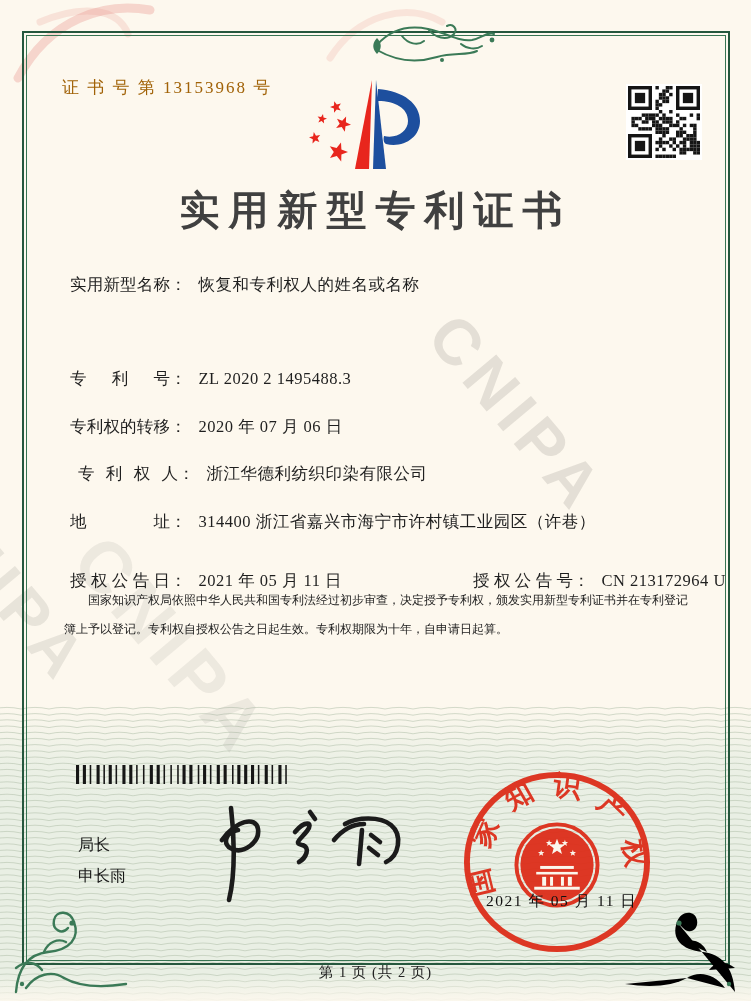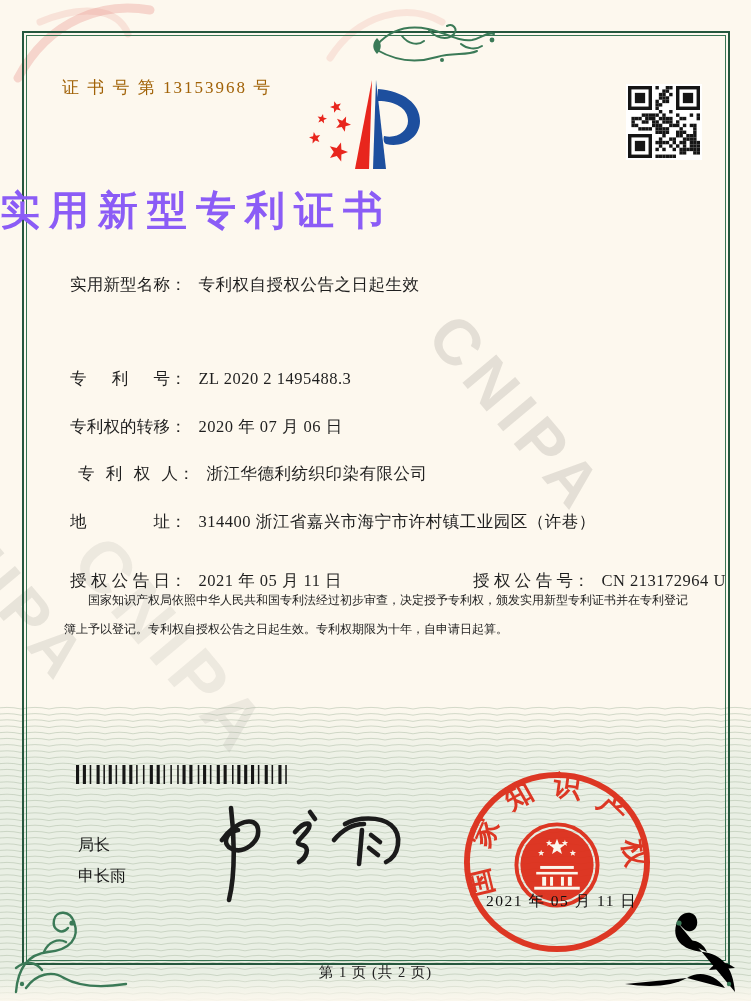--- a/index.html
+++ b/index.html
@@ -21,22 +21,22 @@
   .wm.w2{color:rgba(150,148,138,.20);}
   .wm.w3{color:rgba(150,148,138,.15);font-size:72px;}
   
   .frame{position:absolute;left:22px;top:31px;width:704px;height:930px;
     border:2.5px solid #25573d;}
   .frame .inner{position:absolute;left:2px;top:2px;right:2px;bottom:2px;border:1px solid #377452;}
   
   .cert-no{position:absolute;left:62px;top:76px;font-size:17px;letter-spacing:2px;color:#a16207;}
   .logo{position:absolute;left:298px;top:76px;}
   .qr{position:absolute;left:626px;top:84px;width:72px;height:72px;background:#fff;padding:2px;}
-  .title{position:absolute;left:0;top:183px;width:100%;
-    font-size:40px;font-weight:bold;letter-spacing:9px;color:#8b5cf6;}
+  .title{position:absolute;left:0;top:183px;width:100%;text-align:center;
+    font-size:40px;font-weight:bold;letter-spacing:9px;color:#404040;}
   
   .row{position:absolute;left:70px;font-size:16.5px;white-space:nowrap;}
   .row .lbl{display:inline-block;width:100px;text-align:justify;text-align-last:justify;vertical-align:bottom;}
   .row .colon{display:inline-block;margin-right:12px;}
   .row .val{letter-spacing:.5px;}
   .grant-right{position:absolute;left:403px;top:0;}
   
   .body-text{position:absolute;left:64px;top:586px;width:624px;font-size:12px;
     line-height:28.5px;text-align:justify;color:#1c1c1c;}
   .body-text p{margin:0;text-indent:2em;}
@@ -321,21 +321,21 @@
       <rect x="51.42857142857142" y="3.4285714285714284" width="17.142857142857142" height="17.142857142857142" fill="#ffffff"></rect>
       <rect x="54.857142857142854" y="6.857142857142857" width="10.285714285714285" height="10.285714285714285" fill="#151515"></rect>
       <rect x="0" y="48" width="24" height="24" fill="#151515"></rect>
       <rect x="3.4285714285714284" y="51.42857142857142" width="17.142857142857142" height="17.142857142857142" fill="#ffffff"></rect>
       <rect x="6.857142857142857" y="54.857142857142854" width="10.285714285714285" height="10.285714285714285" fill="#151515"></rect>
     </svg>
 
   <div class="title">实用新型专利证书</div>
 
   <div class="row" style="top:274px;">
-    <span class="lbl">实用新型名称</span><span class="colon">：</span><span class="val">专利权自授权公告之日起生效</span>
+    <span class="lbl">实用新型名称</span><span class="colon">：</span><span class="val">恢复和专利权人的姓名或名称</span>
   </div>
   <div class="row" style="top:368px;">
     <span class="lbl">专利号</span><span class="colon">：</span><span class="val">ZL 2020 2 1495488.3</span>
   </div>
   <div class="row" style="top:416px;">
     <span class="lbl">专利权的转移</span><span class="colon">：</span><span class="val">2020 年 07 月 06 日</span>
   </div>
   <div class="row" style="top:463px;margin-left:8px;">
     <span class="lbl">专利权人</span><span class="colon">：</span><span class="val">浙江华德利纺织印染有限公司</span>
   </div>

